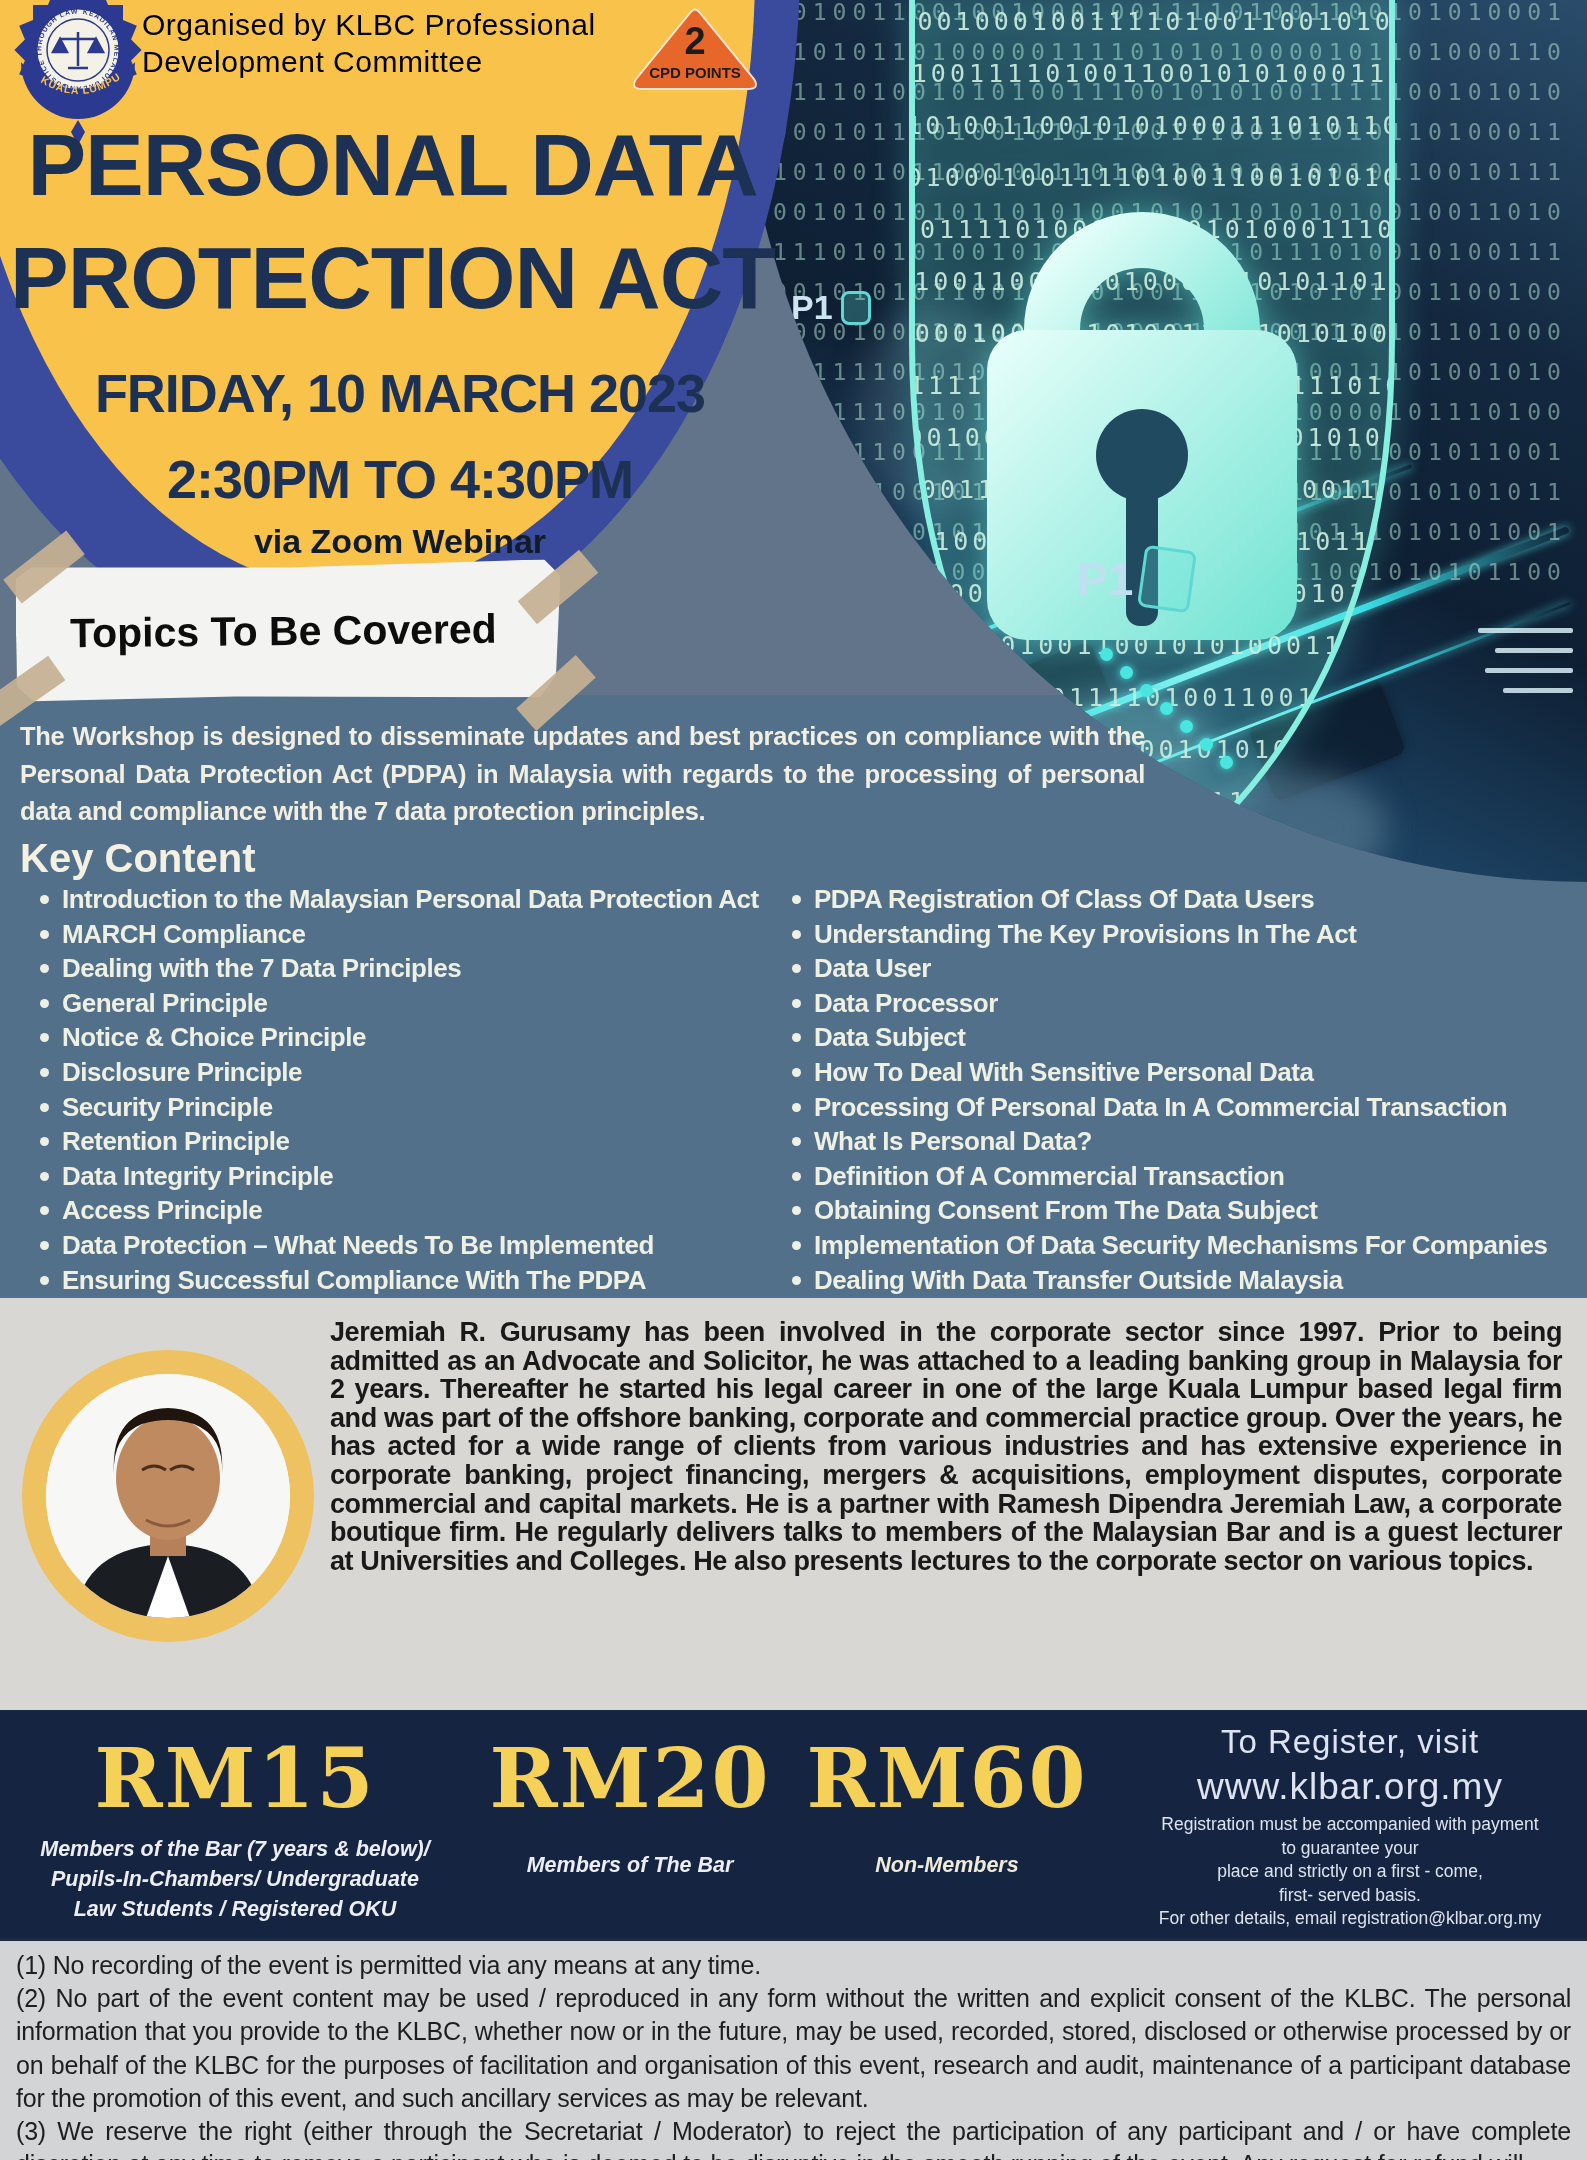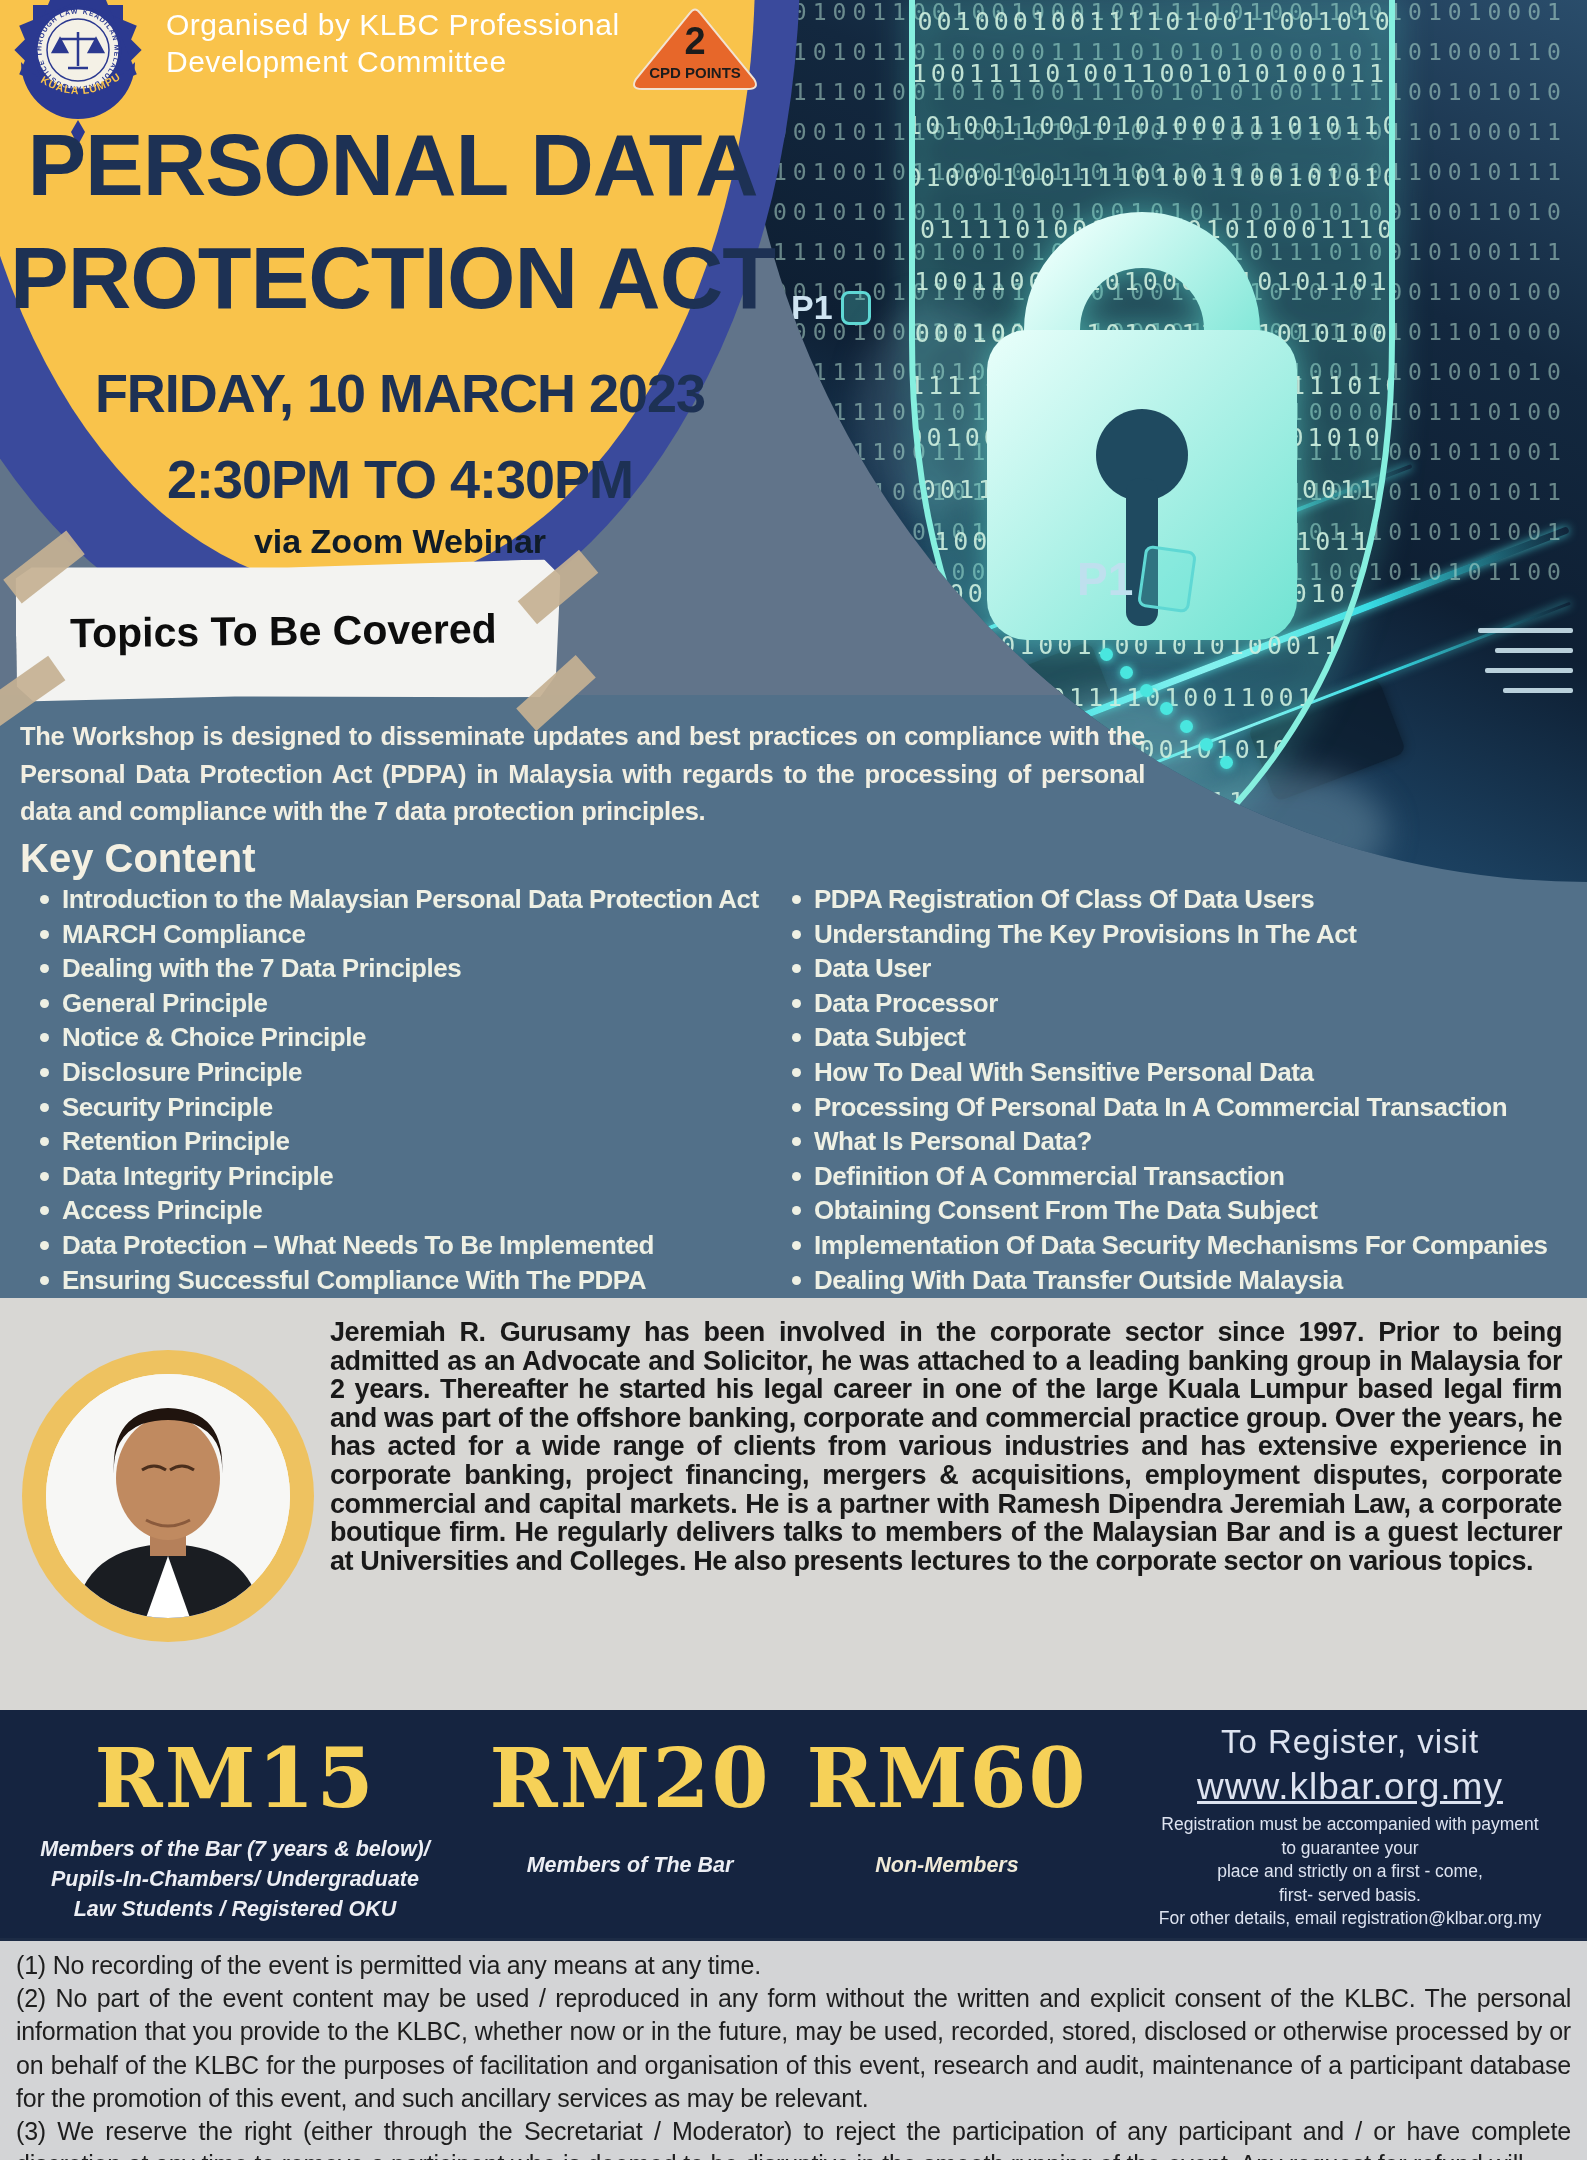--- a/index.html
+++ b/index.html
@@ -23,21 +23,21 @@
   .hud-dot{position:absolute;width:13px;height:13px;border-radius:50%;background:#49e6df;
     box-shadow:0 0 8px #49e6df;}
   .hud-bar{position:absolute;height:5px;background:rgba(215,238,248,.85);border-radius:2px;}
   .p1{position:absolute;color:#cfe4f2;font-weight:700;display:flex;align-items:center;gap:8px;text-align:center;}
   .p1 .sq{display:inline-block;border:3px solid #5fd8d4;background:rgba(95,225,215,.28);border-radius:8px;}
   .circle-indigo{position:absolute;left:-140px;top:-740px;width:940px;height:1400px;border-radius:50%;
     background:#3a4a9c;z-index:3;}
   .circle-yellow{position:absolute;left:-45px;top:-650px;width:800px;height:1240px;border-radius:50%;
     background:#f9c34b;z-index:4;}
   .hero-item{position:absolute;z-index:5;}
-  .organiser{left:142px;top:6px;font-size:30px;line-height:37px;color:#ffffff;font-weight:500;letter-spacing:.5px;margin-left:24px;}
+  .organiser{left:142px;top:6px;font-size:30px;line-height:37px;color:#000000;font-weight:500;letter-spacing:.5px;}
   .title{left:0;top:108px;width:785px;text-align:center;color:#1d3154;font-weight:800;
     font-size:88px;line-height:113px;letter-spacing:-1px;}
   .dateline{left:0;top:362px;width:800px;text-align:center;color:#1d3154;font-weight:800;font-size:54px;letter-spacing:-1px;}
   .timeline{left:0;top:448px;width:800px;text-align:center;color:#1d3154;font-weight:800;font-size:54px;letter-spacing:-1px;}
   .via{left:0;top:522px;width:800px;text-align:center;color:#101c28;font-weight:700;font-size:34px;}
   
   .content-bg{position:absolute;left:0;top:695px;width:1587px;height:603px;background:#527089;z-index:1;}
   .paper{position:absolute;left:16px;top:562px;width:545px;height:138px;background:#f3f3f1;z-index:6;
     transform:rotate(-.6deg);display:flex;align-items:center;
     clip-path:polygon(0% 10%,3% 2%,50% 4%,97% 0%,100% 12%,99% 84%,96% 100%,40% 97%,3% 99%,0% 88%);
@@ -60,21 +60,21 @@
   .bio-text{position:absolute;left:330px;top:20px;width:1232px;text-align:justify;
     font-size:27px;line-height:28.6px;font-weight:700;color:#191919;letter-spacing:-.4px;}
   
   .pricing{position:absolute;left:0;top:1710px;width:1587px;height:228px;background:#152440;z-index:5;}
   .tier{position:absolute;text-align:center;}
   .amount{font-family:"DejaVu Serif",serif;font-weight:700;font-size:82px;color:#f6d158;letter-spacing:2px;}
   .caption{margin-top:8px;font-size:21.5px;line-height:30px;font-weight:700;font-style:italic;color:#eceef4;}
   .caption.cream{color:#f0ead8;}
   .register{position:absolute;left:1120px;top:10px;width:460px;text-align:center;color:#dde3f0;}
   .reg1{font-size:33px;font-weight:500;line-height:44px;letter-spacing:1px;}
-  .reg2{font-size:37px;font-weight:500;line-height:46px;letter-spacing:1px;text-decoration:underline;}
+  .reg2{font-size:37px;font-weight:500;line-height:46px;letter-spacing:1px;}
   .regnote{font-size:17.5px;line-height:23.5px;font-weight:400;margin-top:3px;}
   
   .footer{position:absolute;left:0;top:1938px;width:1587px;height:222px;background:#d3d4d6;z-index:5;
     border-top:3px solid #1c2b45;box-sizing:border-box;padding:8px 16px;overflow:hidden;}
   .footer p{margin:0;font-size:25px;line-height:33.2px;color:#1e1e1e;text-align:justify;letter-spacing:-.2px;}
 </style>
 </head>
 <body>
 
 <div id="poster">

